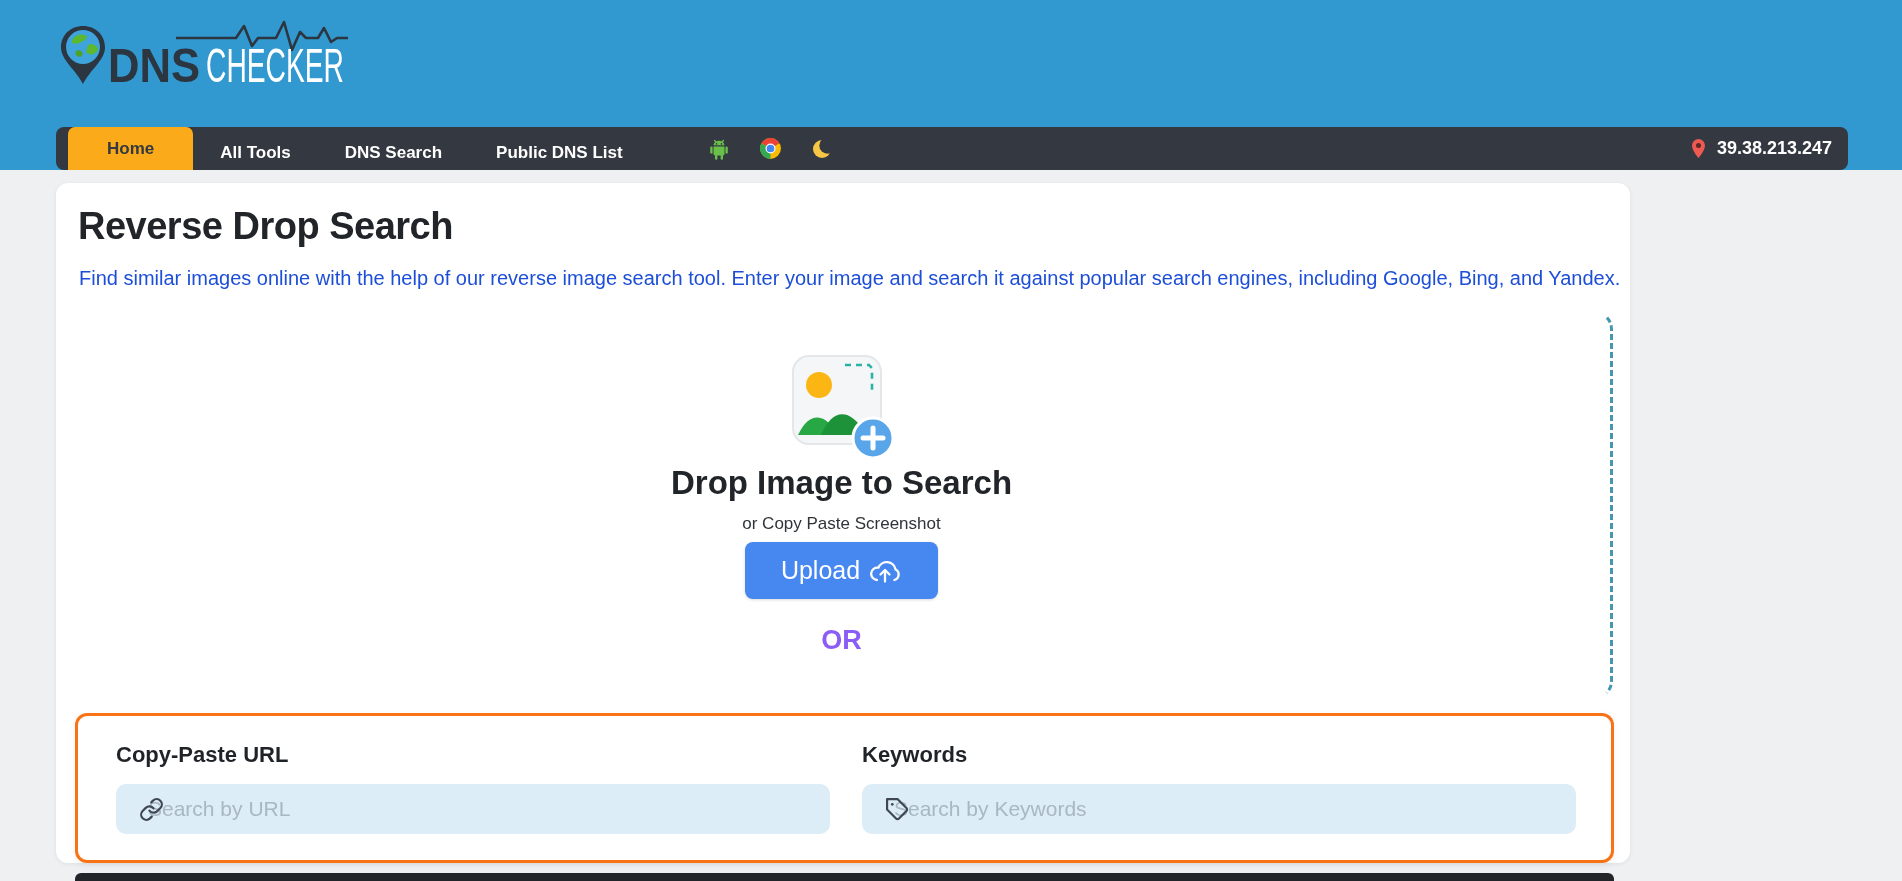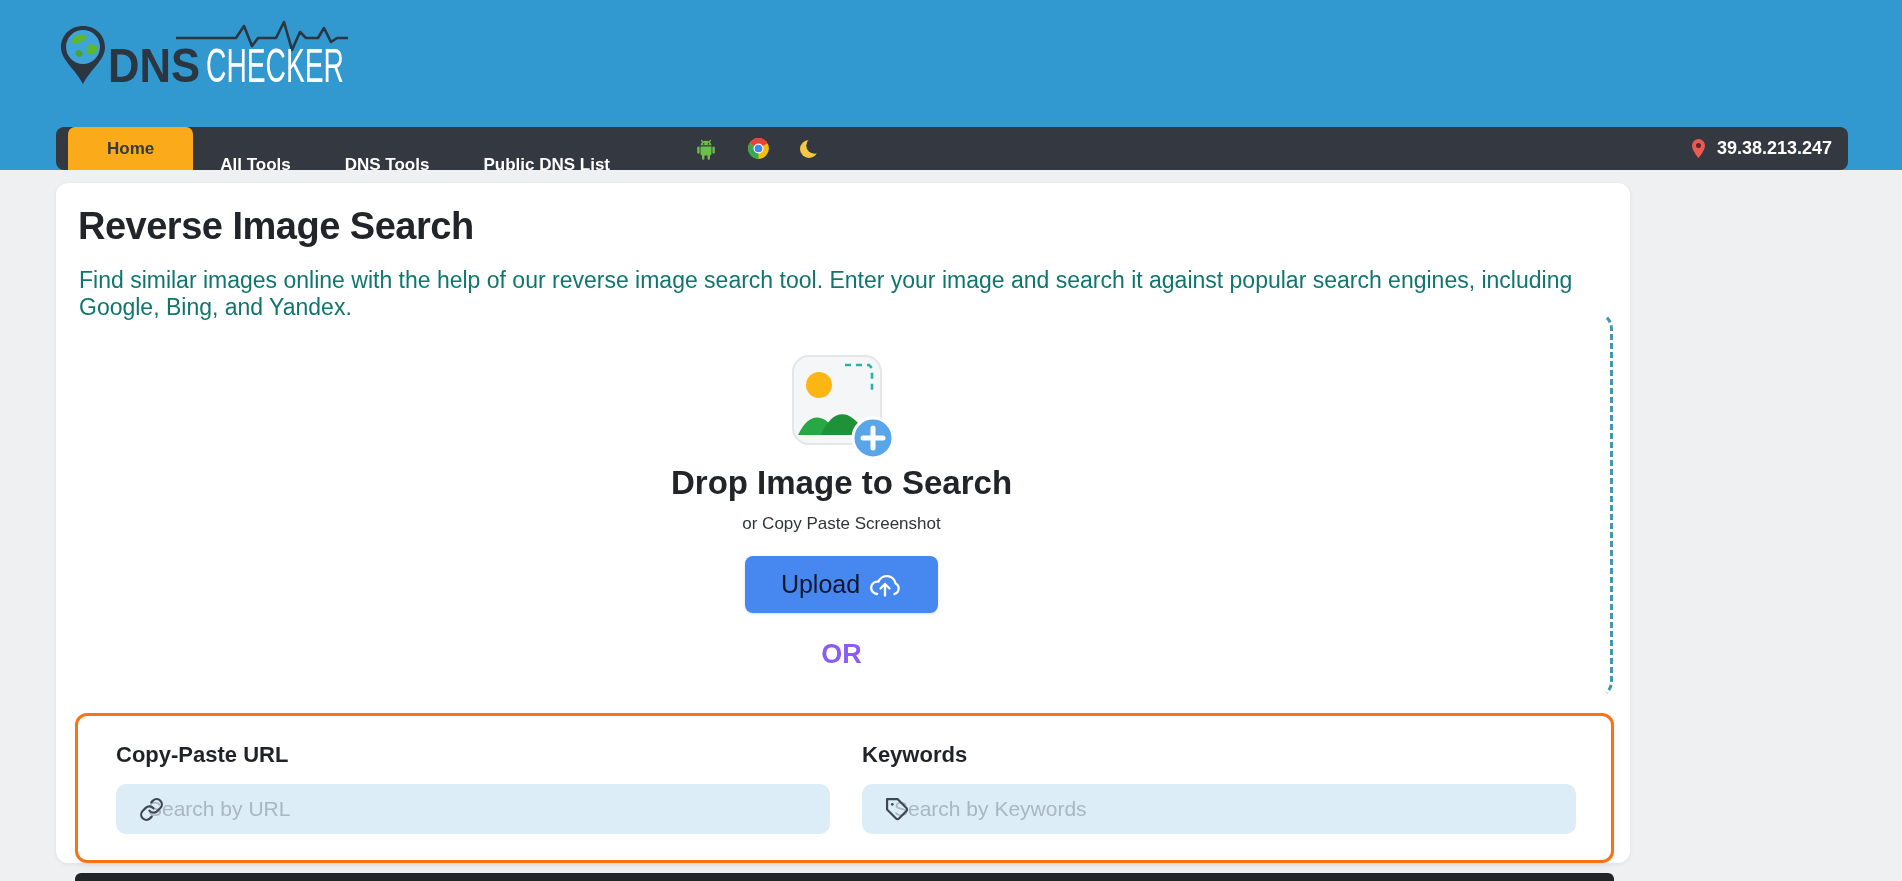--- a/index.html
+++ b/index.html
@@ -18,21 +18,21 @@
   .logo { position:absolute; left:60px; top:18px; width:290px; height:84px; cursor:pointer; }
 
   
   .navbar {
     position:absolute; left:56px; top:127px; width:1792px; height:43px;
     background:#343840; border-radius:8px;
     display:flex; align-items:center;
   }
   .nav-item {
     color:#fff; font-size:17px; font-weight:700;
-    padding:16px 27px; height:43px; line-height:43px;
+    padding:4px 27px; height:43px; line-height:43px;
     cursor:pointer; white-space:nowrap;
   }
   .nav-item.active {
     background:#fbab19; color:#343840;
     border-radius:7px 7px 0 0; margin-left:12px; padding:0 39px;
   }
   .nav-icon-btn {
     width:26px; height:43px; display:flex; align-items:center; justify-content:center;
     cursor:pointer;
   }
@@ -49,37 +49,37 @@
     position:absolute; left:56px; top:183px; width:1574px; height:680px;
     background:#fff; border-radius:12px;
     box-shadow:0 1px 4px rgba(33,37,41,.07);
   }
   .page-title {
     position:absolute; left:22px; top:22px;
     font-size:38px; font-weight:700; color:#212529; letter-spacing:-0.5px;
   }
   .page-desc {
     position:absolute; left:23px; top:84px;
-    font-size:23px; color:#0f766e;
+    font-size:20px; color:#1d4ed8;
   }
   
   .dropzone {
     position:absolute; left:14px; top:128px; width:1543px; height:388px;
     border:3px dashed transparent;
     border-right-color:#4596af;
     border-radius:18px;
     display:flex; flex-direction:column; align-items:center;
     padding-top:40px;
   }
   .dz-heading { font-size:33px; font-weight:700; color:#212529; margin-top:2px; }
   .dz-sub { font-size:17px; color:#2f3439; margin-top:12px; }
   .upload-btn {
-    margin-top:22px; width:193px; height:57px;
+    margin-top:8px; width:193px; height:57px;
     background:#4787f0; border:none; border-radius:8px;
-    color:#0f172a; font-size:25px; font-weight:400; font-family:"Liberation Sans",sans-serif;
+    color:#ffffff; font-size:25px; font-weight:400; font-family:"Liberation Sans",sans-serif;
     display:flex; align-items:center; justify-content:center; gap:8px;
     cursor:pointer; box-shadow:0 1px 3px rgba(0,0,0,.15);
   }
   .dz-or { margin-top:26px; font-size:27px; font-weight:700; color:#8b5cf6; }
 
   
   .search-card {
     position:absolute; left:75px; top:713px; width:1539px; height:150px;
     background:#fff; border:3px solid #f97316; border-radius:12px;
     box-shadow:0 3px 10px rgba(0,0,0,.05);
@@ -125,21 +125,21 @@
       </g>
       <text x="48" y="64" font-family="Liberation Sans, sans-serif" font-size="48" font-weight="bold" fill="#2b3640" textLength="92" lengthAdjust="spacingAndGlyphs">DNS</text>
       <text x="146" y="64" font-family="Liberation Sans, sans-serif" font-size="48" font-weight="400" fill="#ffffff" textLength="138" lengthAdjust="spacingAndGlyphs">CHECKER</text>
     </svg>
   </div>
 </div>
 
 <div class="navbar">
   <div class="nav-item active">Home</div>
   <div class="nav-item">All Tools</div>
-  <div class="nav-item">DNS Tools</div>
+  <div class="nav-item">DNS Search</div>
   <div class="nav-item">Public DNS List</div>
 
   <div class="nav-icon-btn first">
     <svg width="22" height="24" viewBox="0 0 22 24">
       <path d="M5.5 8.2 A5.6 5.6 0 0 1 16.5 8.2 Z" fill="#6abf4b"></path>
       <line x1="6.6" y1="3.4" x2="8" y2="5.4" stroke="#6abf4b" stroke-width="1.4" stroke-linecap="round"></line>
       <line x1="15.4" y1="3.4" x2="14" y2="5.4" stroke="#6abf4b" stroke-width="1.4" stroke-linecap="round"></line>
       <circle cx="8.6" cy="6.9" r="0.8" fill="#343840"></circle>
       <circle cx="13.4" cy="6.9" r="0.8" fill="#343840"></circle>
       <path d="M5.5 9.4 h11 v7.4 a1.6 1.6 0 0 1 -1.6 1.6 h-7.8 a1.6 1.6 0 0 1 -1.6 -1.6 Z" fill="#6abf4b"></path>
@@ -168,21 +168,21 @@
   <div class="nav-ip">
     <svg width="19" height="23" viewBox="0 0 22 24">
       <path d="M11 1 a7.5 7.5 0 0 1 7.5 7.5 C18.5 14.5 11 23 11 23 S3.5 14.5 3.5 8.5 A7.5 7.5 0 0 1 11 1 Z" fill="#EE5A52"></path>
       <circle cx="11" cy="8.6" r="2.9" fill="#5c2727"></circle>
     </svg>
     <span class="ip-text">39.38.213.247</span>
   </div>
 </div>
 
 <div class="main-card">
-  <h1 class="page-title">Reverse Image Search</h1>
+  <h1 class="page-title">Reverse Drop Search</h1>
   <p class="page-desc">Find similar images online with the help of our reverse image search tool. Enter your image and search it against popular search engines, including Google, Bing, and Yandex.</p>
 
   <div class="dropzone">
     <svg width="114" height="108" viewBox="0 0 114 108">
       <rect x="8" y="2" width="88" height="88" rx="16" fill="#f4f6f8" stroke="#e3e7ea" stroke-width="2"></rect>
       <polyline points="60,11 84,11 87,14 87,40" fill="none" stroke="#2ab3a6" stroke-width="2.6" stroke-dasharray="6 5"></polyline>
       <circle cx="34" cy="31" r="13" fill="#fcb614"></circle>
       <path d="M13 81 C24 58 38 60 48 74 L53 81 Z" fill="#28a745"></path>
       <path d="M36 81 C48 54 64 54 80 78 L82 81 Z" fill="#1d9238"></path>
       <circle cx="88" cy="84" r="20" fill="#58a5ea" stroke="#ffffff" stroke-width="3"></circle>

